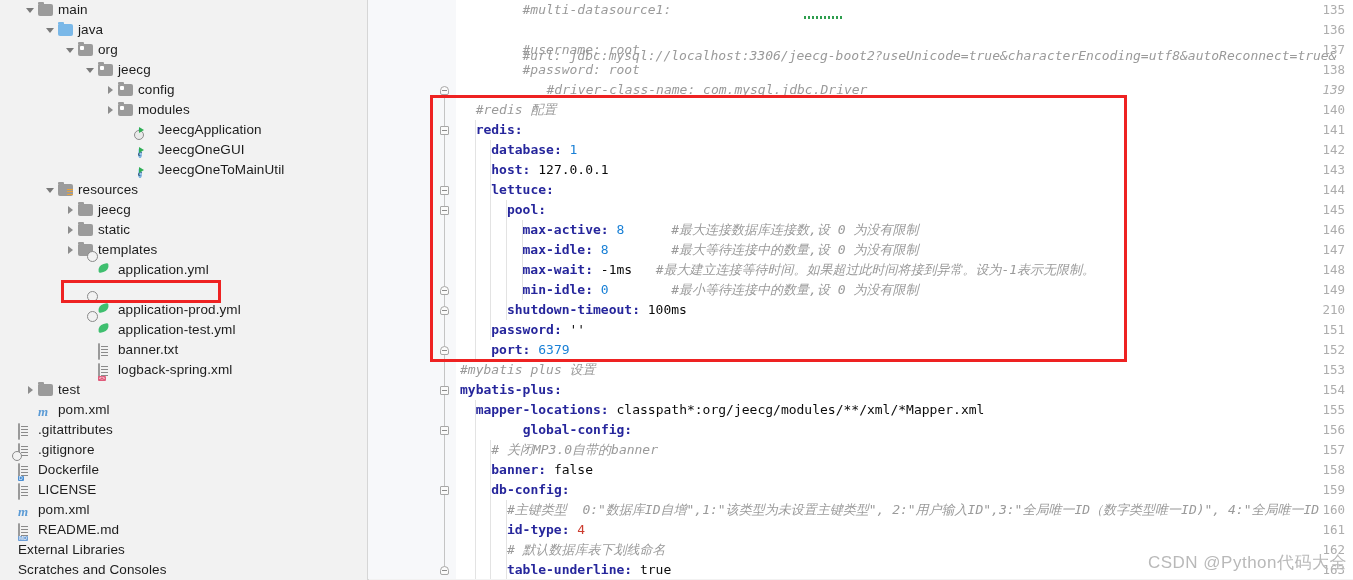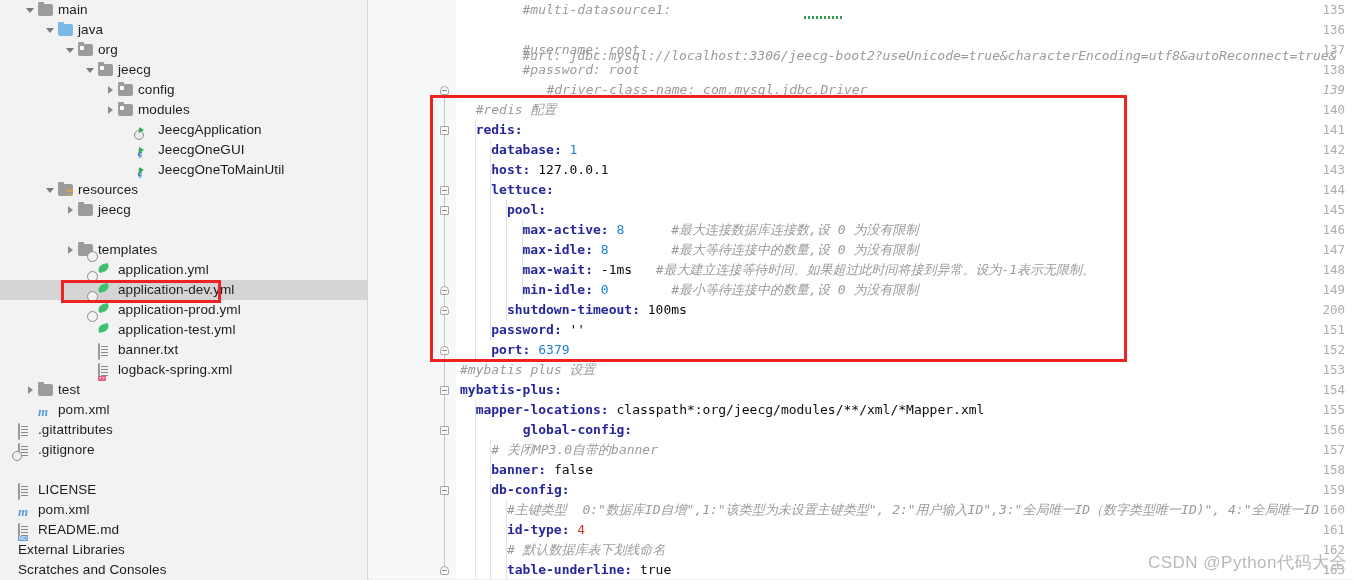--- a/index.html
+++ b/index.html
@@ -209,40 +209,42 @@
         <span class="lbl">resources</span>
       </div>
       <div class="row" style="top: 200px; position: absolute; left: 0px; right: 0px;">
         <span style="display: inline-block; flex: 0 0 auto; width: 65px;"></span>
         <span class="arrow right"></span>
         <span class="ico">
           <span class="ic-folder"></span>
         </span>
         <span class="lbl">jeecg</span>
       </div>
+      <div class="row" style="top: 220px; position: absolute; left: 0px; right: 0px;">
+        <span style="display: inline-block; flex: 0 0 auto; width: 65px;"></span>
+        <span class="arrow right"></span>
+        <span class="ico">
+          <span class="ic-folder"></span>
+        </span>
+        <span class="lbl">static</span>
+      </div>
       <div class="row" style="top: 240px; position: absolute; left: 0px; right: 0px;">
         <span style="display: inline-block; flex: 0 0 auto; width: 65px;"></span>
         <span class="arrow right"></span>
         <span class="ico">
           <span class="ic-folder"></span>
         </span>
         <span class="lbl">templates</span>
       </div>
       <div class="row" style="top: 260px; position: absolute; left: 0px; right: 0px;">
         <span style="display: inline-block; flex: 0 0 auto; width: 85px;"></span>
         <span class="arrow none"></span>
         <span class="ico"><span class="ic-yml"><span class="leaf"></span><span class="gear"></span></span></span>
         <span class="lbl">application.yml</span>
       </div>
-      <div class="row selected" style="top: 280px; position: absolute; left: 0px; right: 0px;">
-        <span style="display: inline-block; flex: 0 0 auto; width: 85px;"></span>
-        <span class="arrow none"></span>
-        <span class="ico"><span class="ic-yml"><span class="leaf"></span><span class="gear"></span></span></span>
-        <span class="lbl">application-dev.yml</span>
-      </div>
       <div class="row" style="top: 300px; position: absolute; left: 0px; right: 0px;">
         <span style="display: inline-block; flex: 0 0 auto; width: 85px;"></span>
         <span class="arrow none"></span>
         <span class="ico"><span class="ic-yml"><span class="leaf"></span><span class="gear"></span></span></span>
         <span class="lbl">application-prod.yml</span>
       </div>
       <div class="row" style="top: 320px; position: absolute; left: 0px; right: 0px;">
         <span style="display: inline-block; flex: 0 0 auto; width: 85px;"></span>
         <span class="arrow none"></span>
         <span class="ico"><span class="ic-yml"><span class="leaf"></span><span class="gear"></span></span></span>
@@ -278,20 +280,26 @@
         <span style="display: inline-block; flex: 0 0 auto; width: 5px;"></span>
         <span class="arrow none"></span>
         <span class="ico"><span class="ic-doc"></span></span>
         <span class="lbl">.gitattributes</span>
       </div>
       <div class="row" style="top: 440px; position: absolute; left: 0px; right: 0px;">
         <span style="display: inline-block; flex: 0 0 auto; width: 5px;"></span>
         <span class="arrow none"></span>
         <span class="ico"><span class="ic-doc"><span class="gitgear"></span></span></span>
         <span class="lbl">.gitignore</span>
+      </div>
+      <div class="row" style="top: 460px; position: absolute; left: 0px; right: 0px;">
+        <span style="display: inline-block; flex: 0 0 auto; width: 5px;"></span>
+        <span class="arrow none"></span>
+        <span class="ico"><span class="ic-doc"><span class="tag d">D</span></span></span>
+        <span class="lbl">Dockerfile</span>
       </div>
       <div class="row" style="top: 480px; position: absolute; left: 0px; right: 0px;">
         <span style="display: inline-block; flex: 0 0 auto; width: 5px;"></span>
         <span class="arrow none"></span>
         <span class="ico"><span class="ic-doc"></span></span>
         <span class="lbl">LICENSE</span>
       </div>
       <div class="row" style="top: 500px; position: absolute; left: 0px; right: 0px;">
         <span style="display: inline-block; flex: 0 0 auto; width: 5px;"></span>
         <span class="arrow none"></span>
@@ -371,21 +379,21 @@
         <div class="ln" style="top: 100px;">140</div>
         <div class="ln" style="top: 120px;">141</div>
         <div class="ln" style="top: 140px;">142</div>
         <div class="ln" style="top: 160px;">143</div>
         <div class="ln" style="top: 180px;">144</div>
         <div class="ln" style="top: 200px;">145</div>
         <div class="ln" style="top: 220px;">146</div>
         <div class="ln" style="top: 240px;">147</div>
         <div class="ln" style="top: 260px;">148</div>
         <div class="ln" style="top: 280px;">149</div>
-        <div class="ln" style="top: 300px;">200</div>
+        <div class="ln" style="top: 300px;">210</div>
         <div class="ln" style="top: 320px;">151</div>
         <div class="ln" style="top: 340px;">152</div>
         <div class="ln" style="top: 360px;">153</div>
         <div class="ln" style="top: 380px;">154</div>
         <div class="ln" style="top: 400px;">155</div>
         <div class="ln" style="top: 420px;">156</div>
         <div class="ln" style="top: 440px;">157</div>
         <div class="ln" style="top: 460px;">158</div>
         <div class="ln" style="top: 480px;">159</div>
         <div class="ln" style="top: 500px;">160</div>

